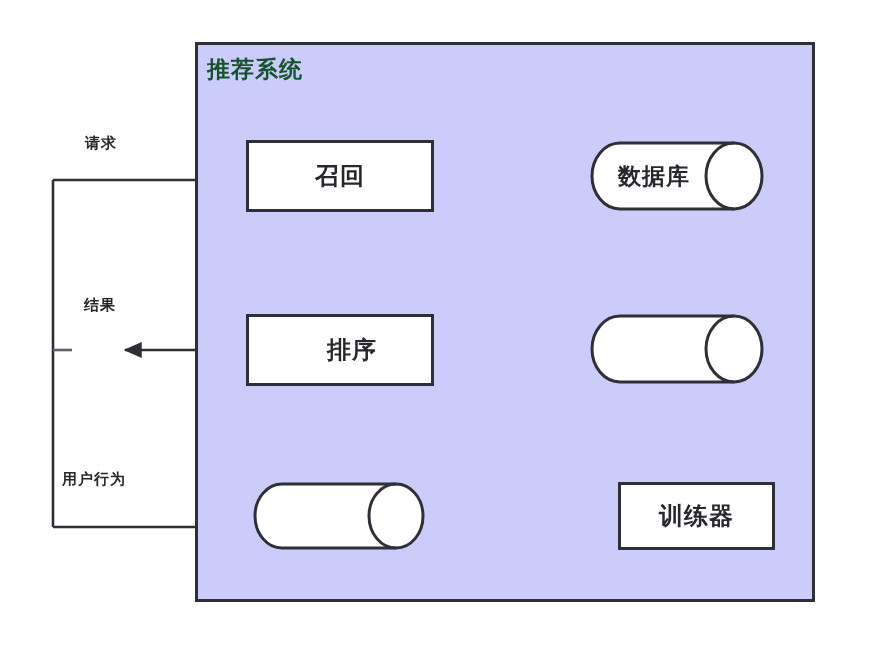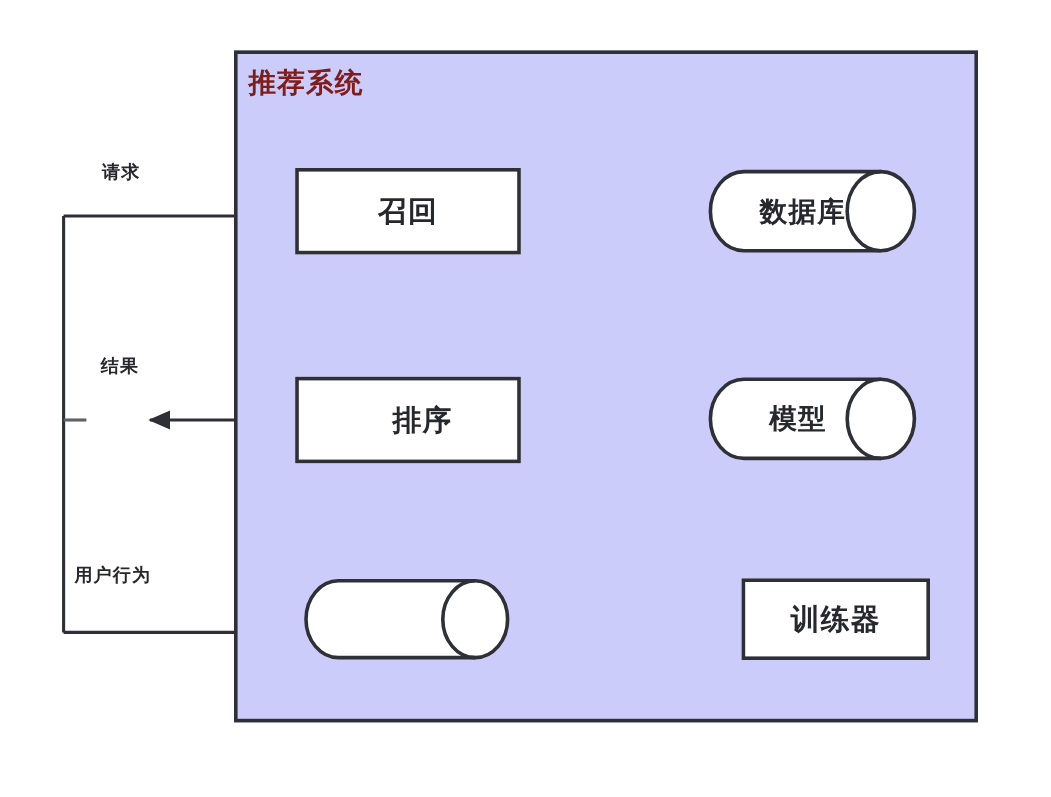--- a/index.html
+++ b/index.html
@@ -38,21 +38,21 @@
     background: #ccccfa;
     border: 3px solid #2f2f38;
     box-sizing: border-box;
   }
   .panel-title {
     position: absolute;
     left: 207px;
     top: 54px;
     font-size: 23px;
     font-weight: bold;
-    color: #7f1d1d;
+    color: #14532d;
     letter-spacing: 1px;
     white-space: nowrap;
   }
 
   
   .node-box {
     position: absolute;
     background: #ffffff;
     border: 3px solid #2f2f38;
     box-sizing: border-box;
@@ -85,21 +85,21 @@
     height: 100%;
     display: flex;
     align-items: center;
     font-size: 23px;
     font-weight: bold;
     color: #27272e;
     letter-spacing: 1px;
     white-space: nowrap;
   }
   #node-db      { left: 590px; top: 141px; width: 174px; height: 70px; }
-  #node-db .cyl-label   { left: 20px; width: 118px; justify-content: center; }
+  #node-db .cyl-label   { left: 5px; width: 118px; justify-content: center; }
   #node-model   { left: 590px; top: 314px; width: 174px; height: 70px; }
   #node-model .cyl-label{ left: 16px; width: 118px; justify-content: center; }
   #node-log     { left: 252px; top: 482px; width: 174px; height: 68px; }
   #node-log .cyl-label  { left: 16px; width: 118px; justify-content: center; }
 
   
   .edge-label {
     position: absolute;
     font-size: 15px;
     font-weight: bold;
@@ -175,21 +175,20 @@
       <path d="M 144 2 A 28 33 0 0 0 144 68" fill="none" stroke="#2f2f38" stroke-width="3"></path>
     </svg>
     <div class="cyl-label">数据库</div>
   </div>
 
   <div class="cyl" id="node-model">
     <svg width="174" height="70" viewBox="0 0 174 70">
       <path d="M 30 2 L 144 2 A 28 33 0 0 1 144 68 L 30 68 A 28 33 0 0 1 30 2 Z" fill="#ffffff" stroke="#2f2f38" stroke-width="3"></path>
       <path d="M 144 2 A 28 33 0 0 0 144 68" fill="none" stroke="#2f2f38" stroke-width="3"></path>
     </svg>
-    <div class="cyl-label">模型</div>
   </div>
 
   <div class="cyl" id="node-log">
     <svg width="174" height="68" viewBox="0 0 174 68">
       <path d="M 30 2 L 144 2 A 27 32 0 0 1 144 66 L 30 66 A 27 32 0 0 1 30 2 Z" fill="#ffffff" stroke="#2f2f38" stroke-width="3"></path>
       <path d="M 144 2 A 27 32 0 0 0 144 66" fill="none" stroke="#2f2f38" stroke-width="3"></path>
     </svg>
   </div>
 
   <div class="edge-label" id="label-request">请求</div>

